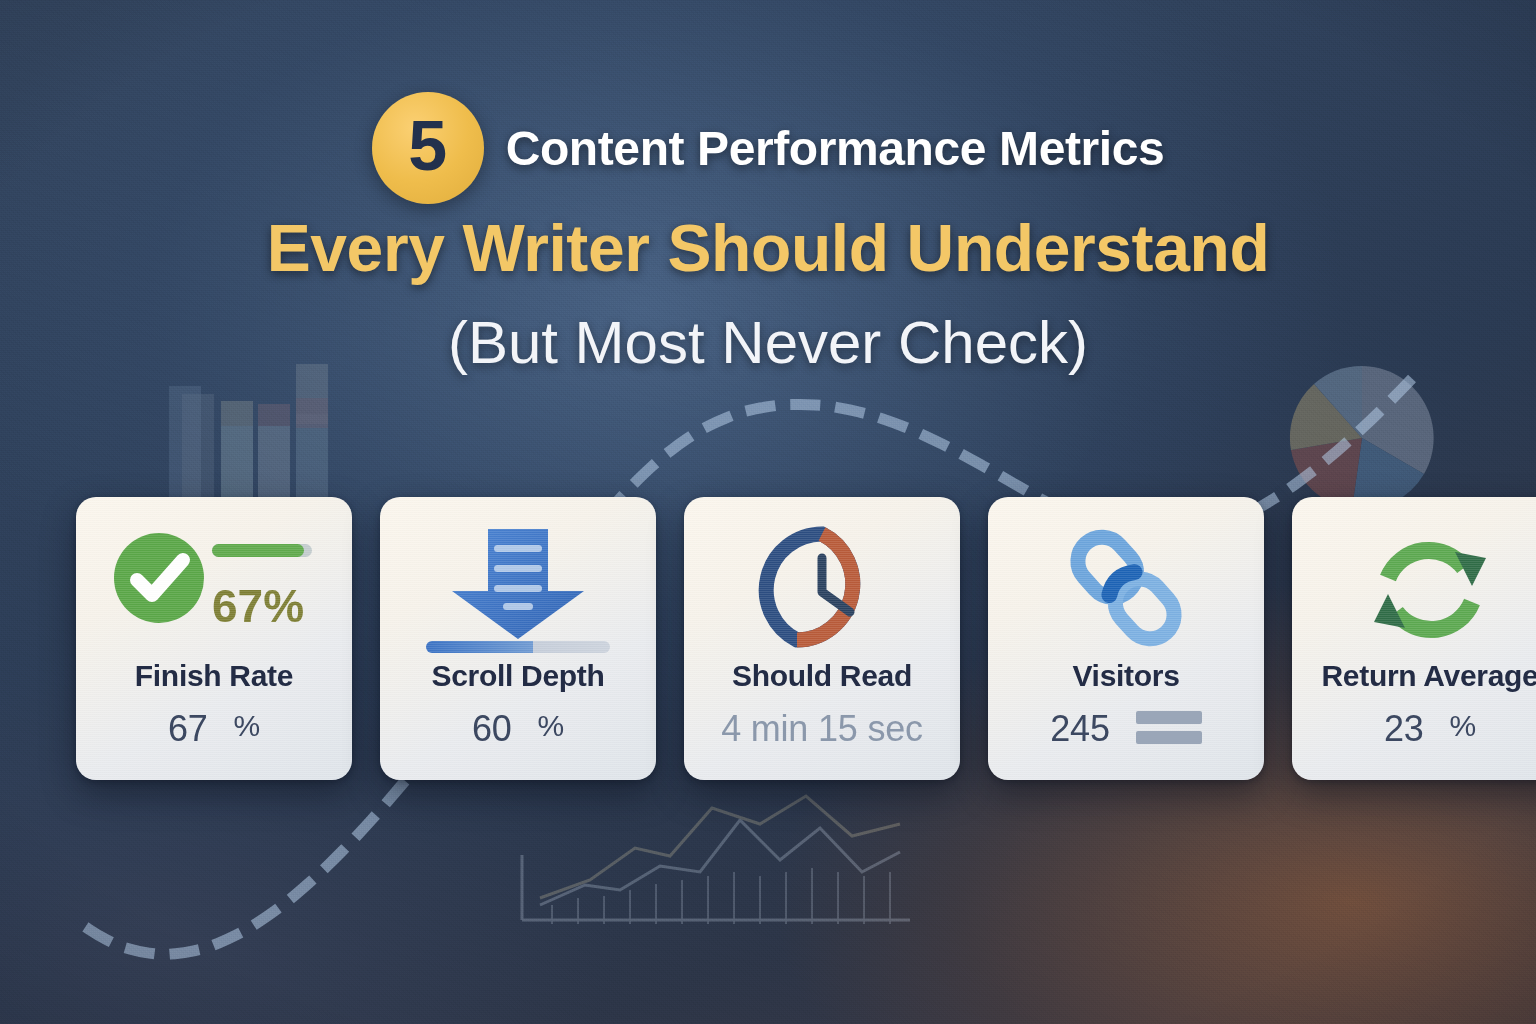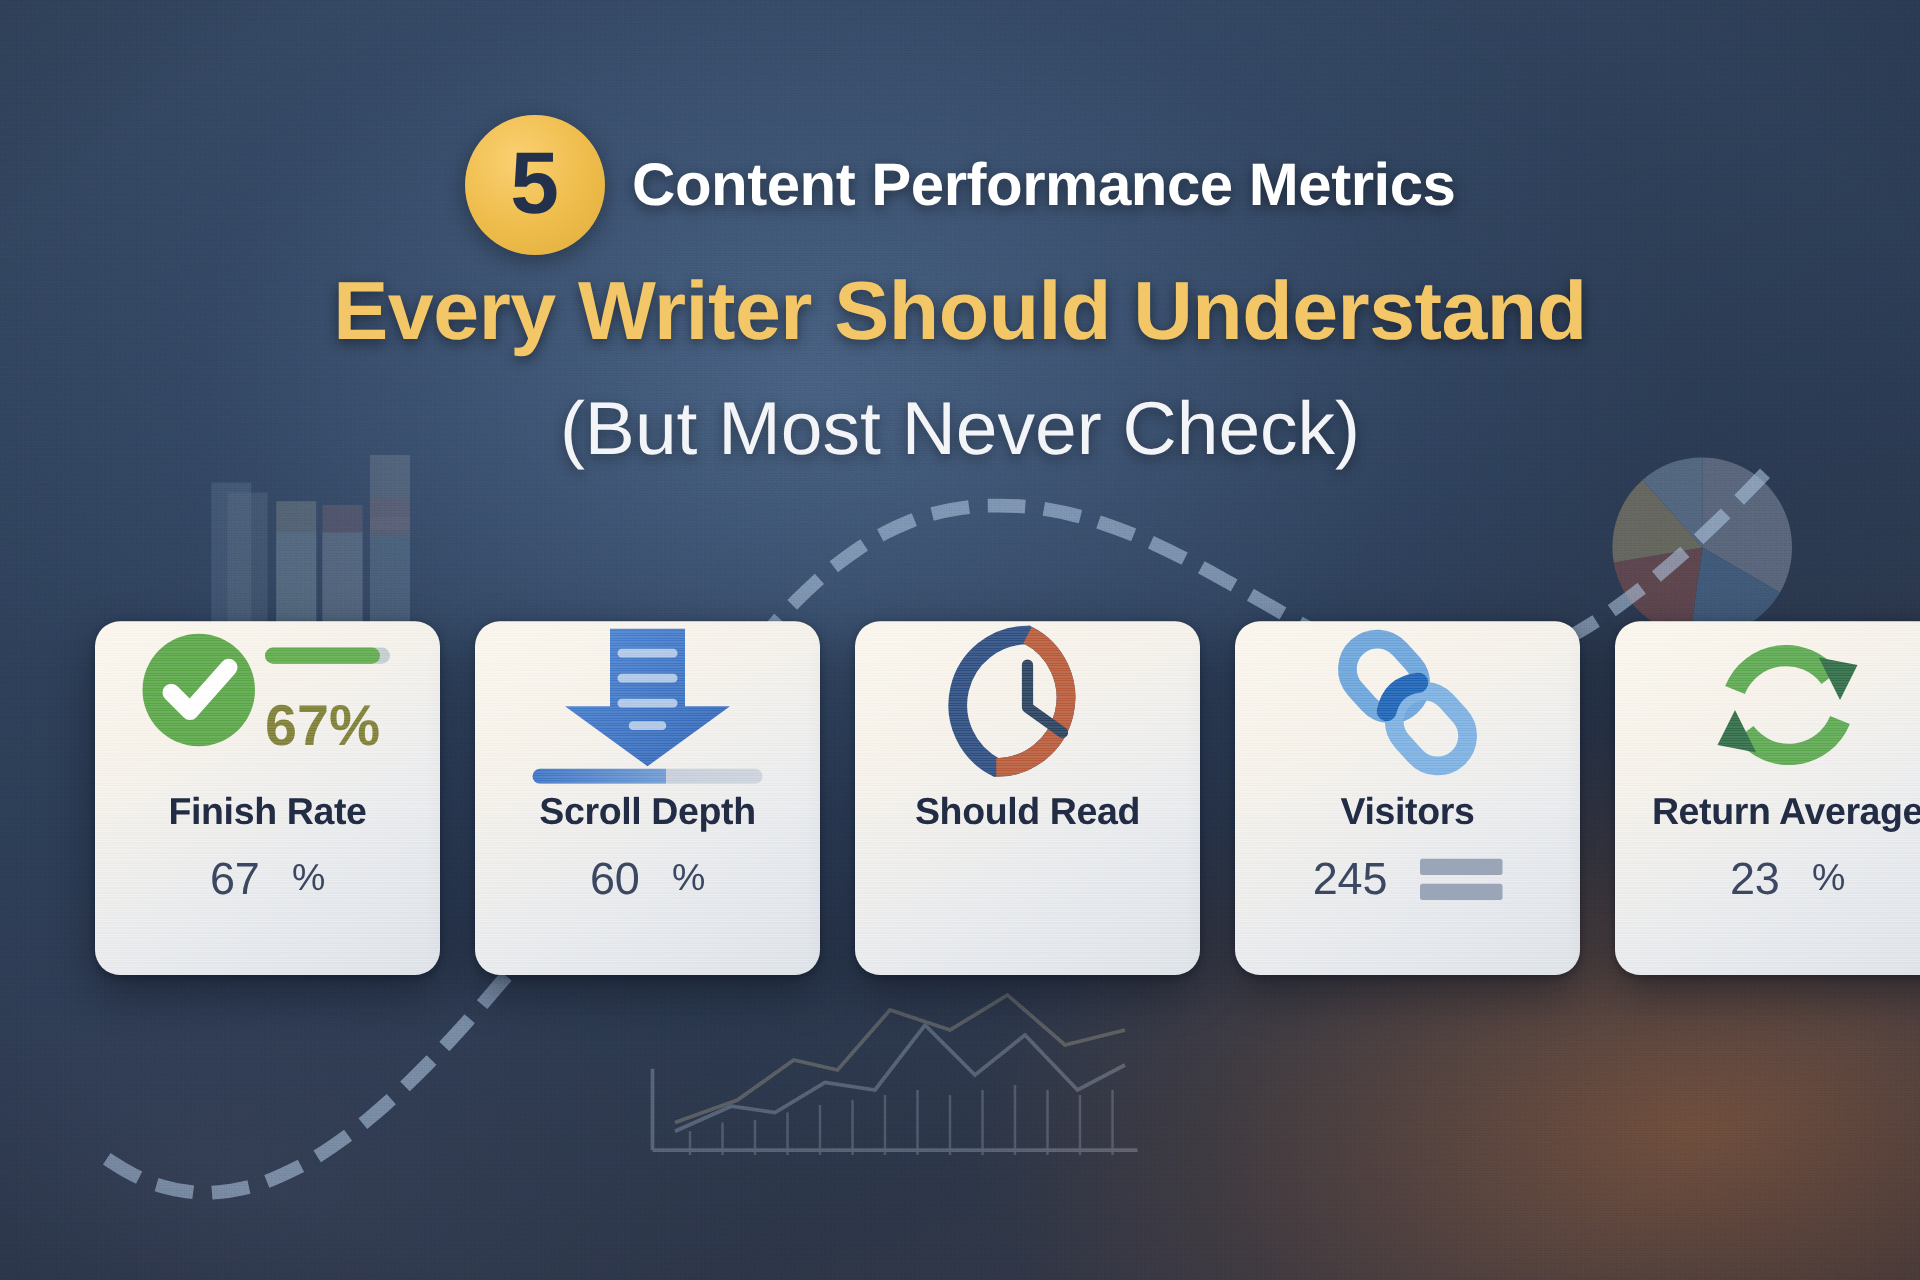--- a/index.html
+++ b/index.html
@@ -66,35 +66,35 @@
   
   #cards {
     position:absolute; top:497px; left:76px;
     display:flex; gap:28px;
   }
   .card {
     width:276px; height:283px; border-radius:20px;
     background:linear-gradient(152deg,#fbf6ed 0%,#f6f2ea 30%,#e9ebee 66%,#dfe4ea 100%);
     box-shadow:0 14px 34px rgba(8,14,26,.44), 0 2px 6px rgba(8,14,26,.30);
     display:flex; flex-direction:column; align-items:center;
-    position:relative; overflow:hidden;
+    padding-top:26px; position:relative; overflow:hidden;
   }
   .card::after{
     content:""; position:absolute; inset:0; pointer-events:none; opacity:.22;
     background-image:repeating-linear-gradient(0deg, rgba(255,255,255,.5) 0 1px, rgba(120,120,120,.10) 1px 2px);
   }
   .icon-area { height:134px; display:flex; align-items:center; justify-content:center; width:100%; position:relative; }
   .card-title {
     font-size:30px; font-weight:bold; color:#232c45; letter-spacing:-.3px; line-height:1;
     margin-top:4px; position:relative; z-index:2;
   }
   .card-value {
     font-size:36px; font-weight:normal; color:#3c4861; letter-spacing:-.2px; line-height:1;
     margin-top:20px; position:relative; z-index:2;
-    display:flex; align-items:center; gap:26px;
+    display:flex; align-items:flex-start; gap:26px;
   }
   .card-value.muted { color:#8b98ab; }
   .val-unit { font-size:30px; }
   .bars { display:flex; flex-direction:column; gap:7px; }
   .bars i { display:block; width:66px; height:13px; background:#9aa6b8; border-radius:2px; }
 </style>
 </head>
 <body>
 
 <div id="stage">
@@ -211,20 +211,23 @@
       <div class="icon-area">
         <svg width="136" height="136" viewBox="0 0 136 136">
           <g>
             <path d="M68,12 A56,56 0 0,1 43,118 A56,56 0 0,1 68,12 Z" fill="none" stroke="#2b4c80" stroke-width="15"></path>
             <path d="M68,12 A56,56 0 0,1 43,118" fill="none" stroke="#b85a38" stroke-width="15"></path>
             <path d="M68,36 L68,70 L96,90" fill="none" stroke="#29405e" stroke-width="9" stroke-linecap="round" stroke-linejoin="round"></path>
           </g>
         </svg>
       </div>
       <div class="card-title">Should Read</div>
+      <div class="card-value muted">
+        <span>4 min 15 sec</span>
+      </div>
     </div>
 
     <div class="card">
       <div class="icon-area">
         <svg width="140" height="136" viewBox="0 0 140 136">
           <g transform="rotate(-42 70 66)">
             <rect x="46" y="6" width="48" height="64" rx="24" fill="none" stroke="#6ba4dc" stroke-width="15"></rect>
             <rect x="46" y="62" width="48" height="64" rx="24" fill="none" stroke="#7cb0e2" stroke-width="15"></rect>
             <path d="M53,60 q17,-12 34,0" fill="none" stroke="#1b62b5" stroke-width="16" stroke-linecap="round"></path>
           </g>

